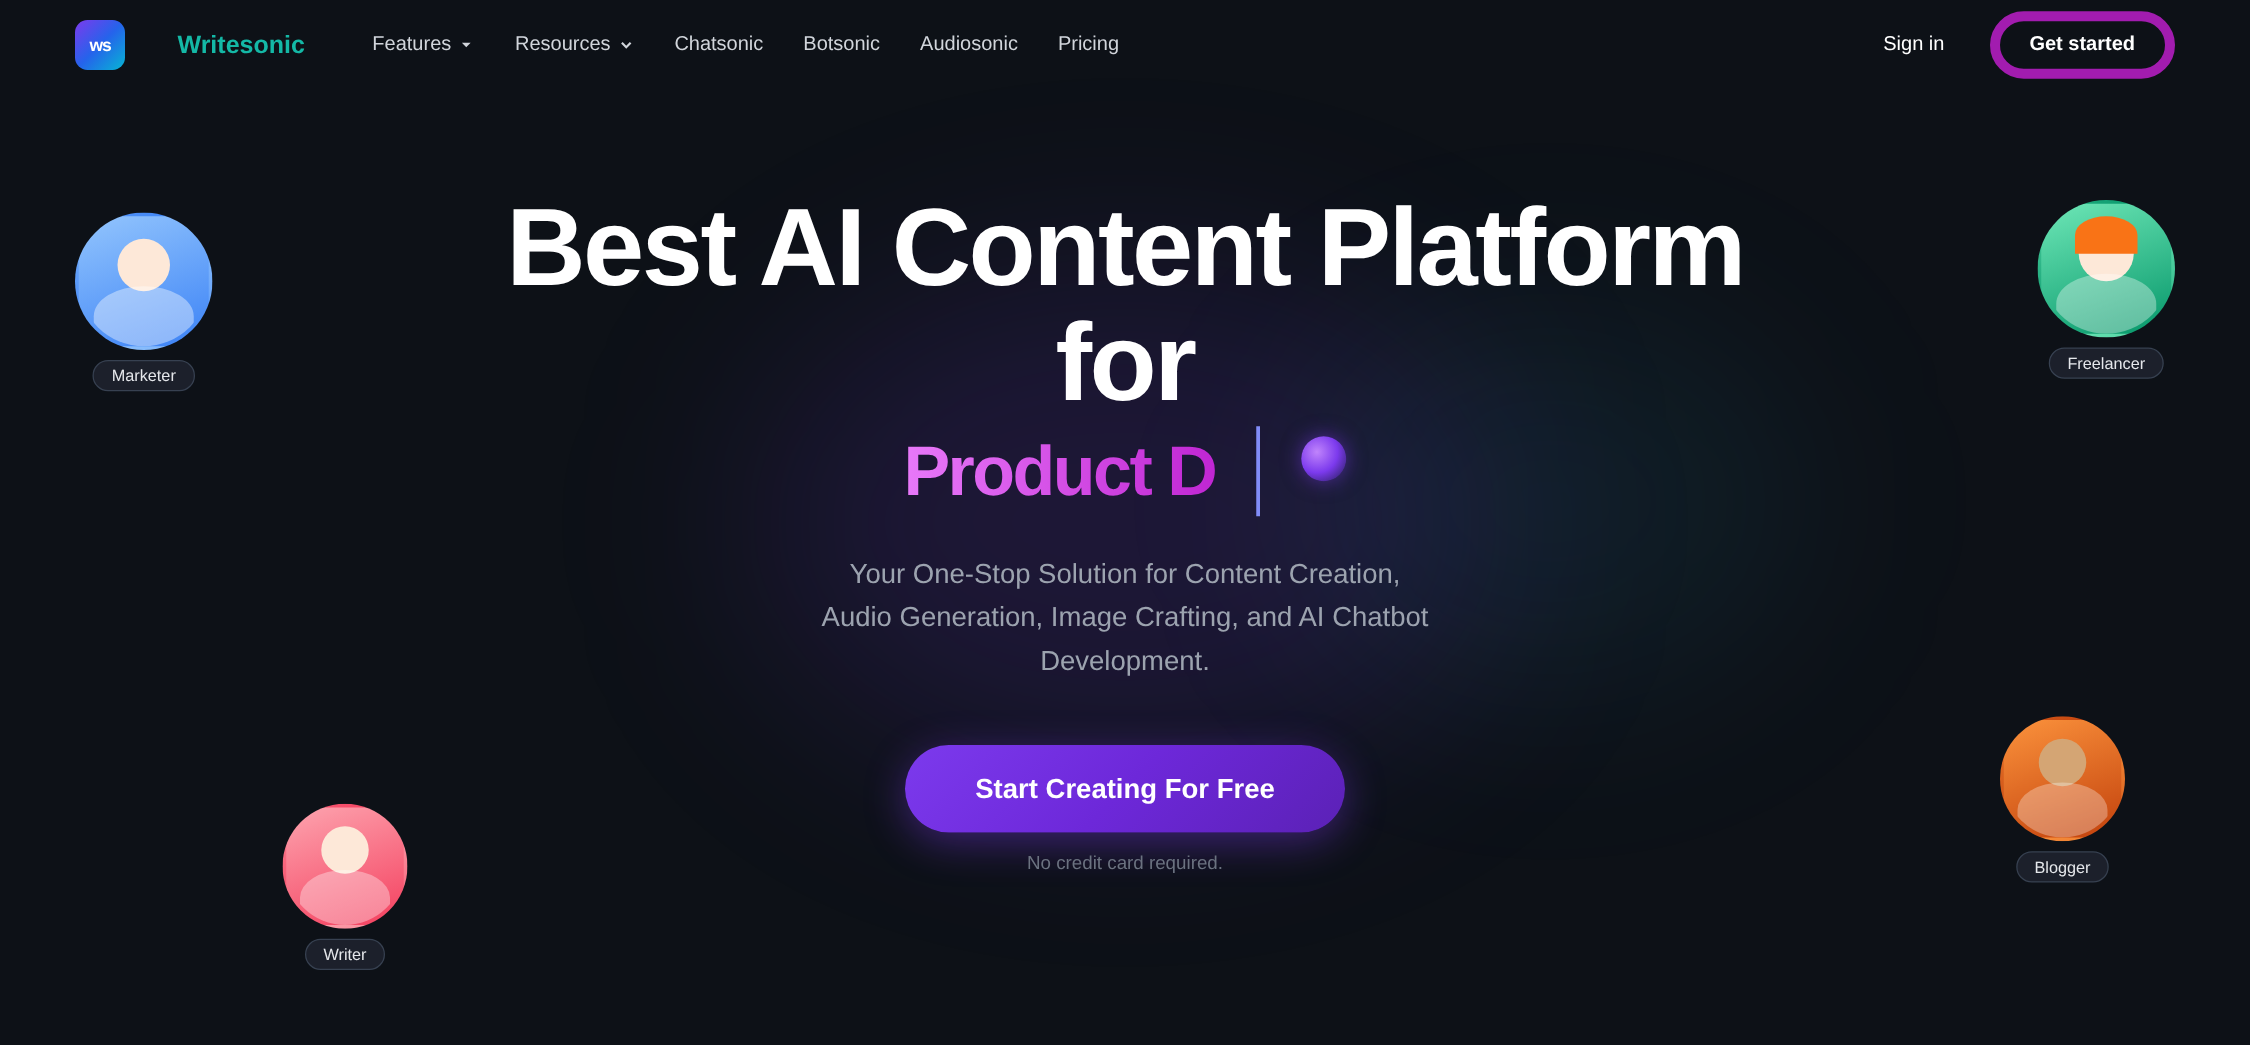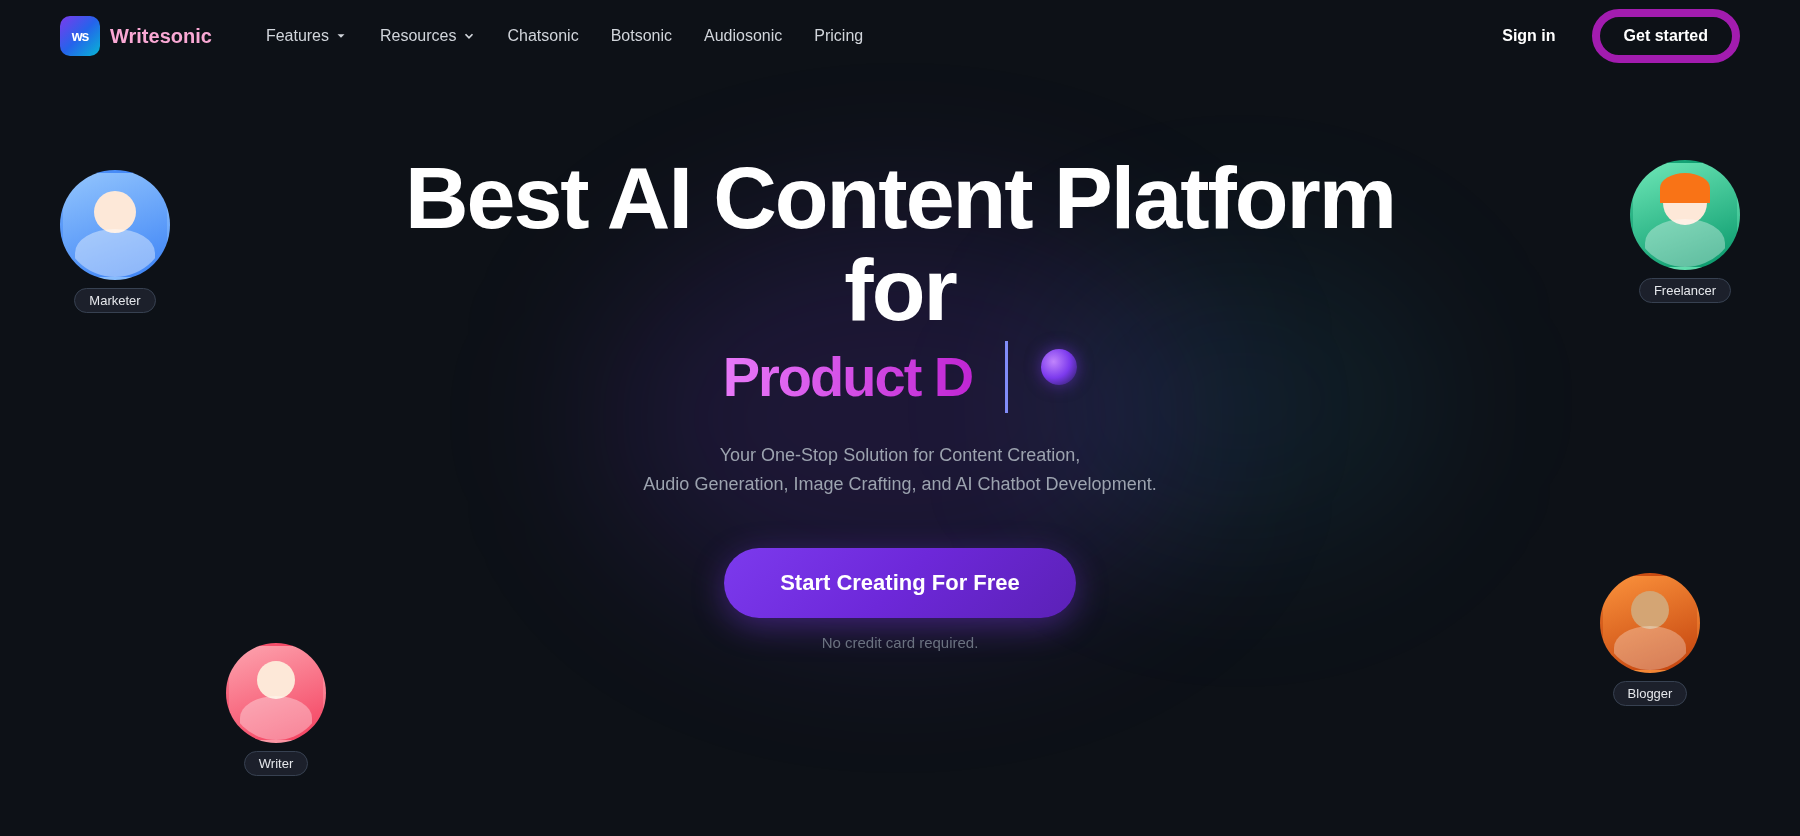--- a/index.html
+++ b/index.html
@@ -48,21 +48,22 @@
       justify-content: center;
       font-weight: 900;
       font-size: 14px;
       color: white;
       letter-spacing: -1px;
     }
 
     .logo-text {
       font-size: 20px;
       font-weight: 700;
-      color: #f9a8d4;
+      color: #14b8a6;
+      margin-left: 32px;
     }
 
     .nav-links {
       display: flex;
       align-items: center;
       gap: 4px;
     }
 
     .nav-link {
       color: #d1d5db;
@@ -85,21 +86,21 @@
 
     .nav-right {
       display: flex;
       align-items: center;
       gap: 20px;
     }
 
     .sign-in {
       color: #fff;
       font-size: 16px;
-      font-weight: 700;
+      font-weight: 400;
       cursor: pointer;
       padding: 8px 16px;
     }
 
     .get-started-btn {
       background: transparent;
       border: 8px solid #a21caf;
       color: #fff;
       font-size: 16px;
       font-weight: 700;
@@ -156,21 +157,21 @@
     .cursor-bar {
       width: 3px;
       height: 72px;
       background: #818cf8;
       display: inline-block;
       vertical-align: middle;
     }
 
     .hero-description {
       margin-top: 28px;
-      font-size: 18px;
+      font-size: 22px;
       color: #9ca3af;
       line-height: 1.6;
       max-width: 620px;
     }
 
     .cta-button {
       margin-top: 50px;
       background: linear-gradient(135deg, #7c3aed, #6d28d9, #5b21b6);
       color: #fff;
       font-size: 22px;

